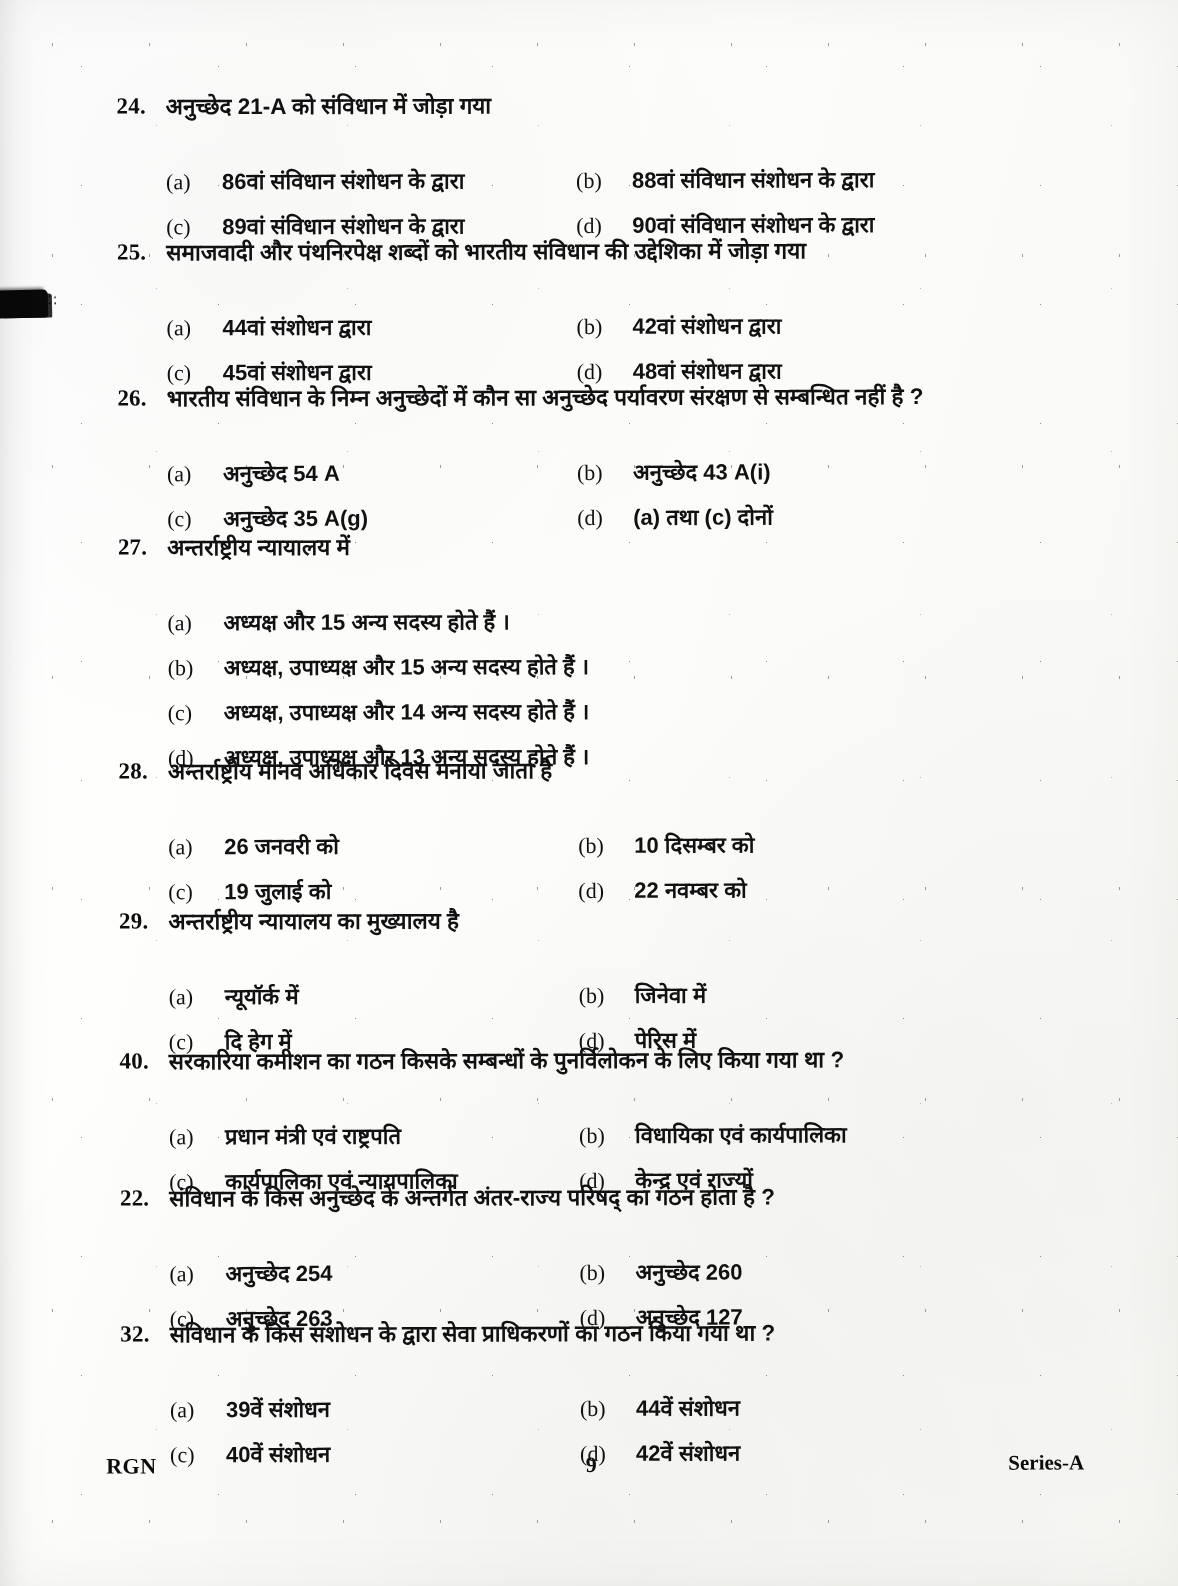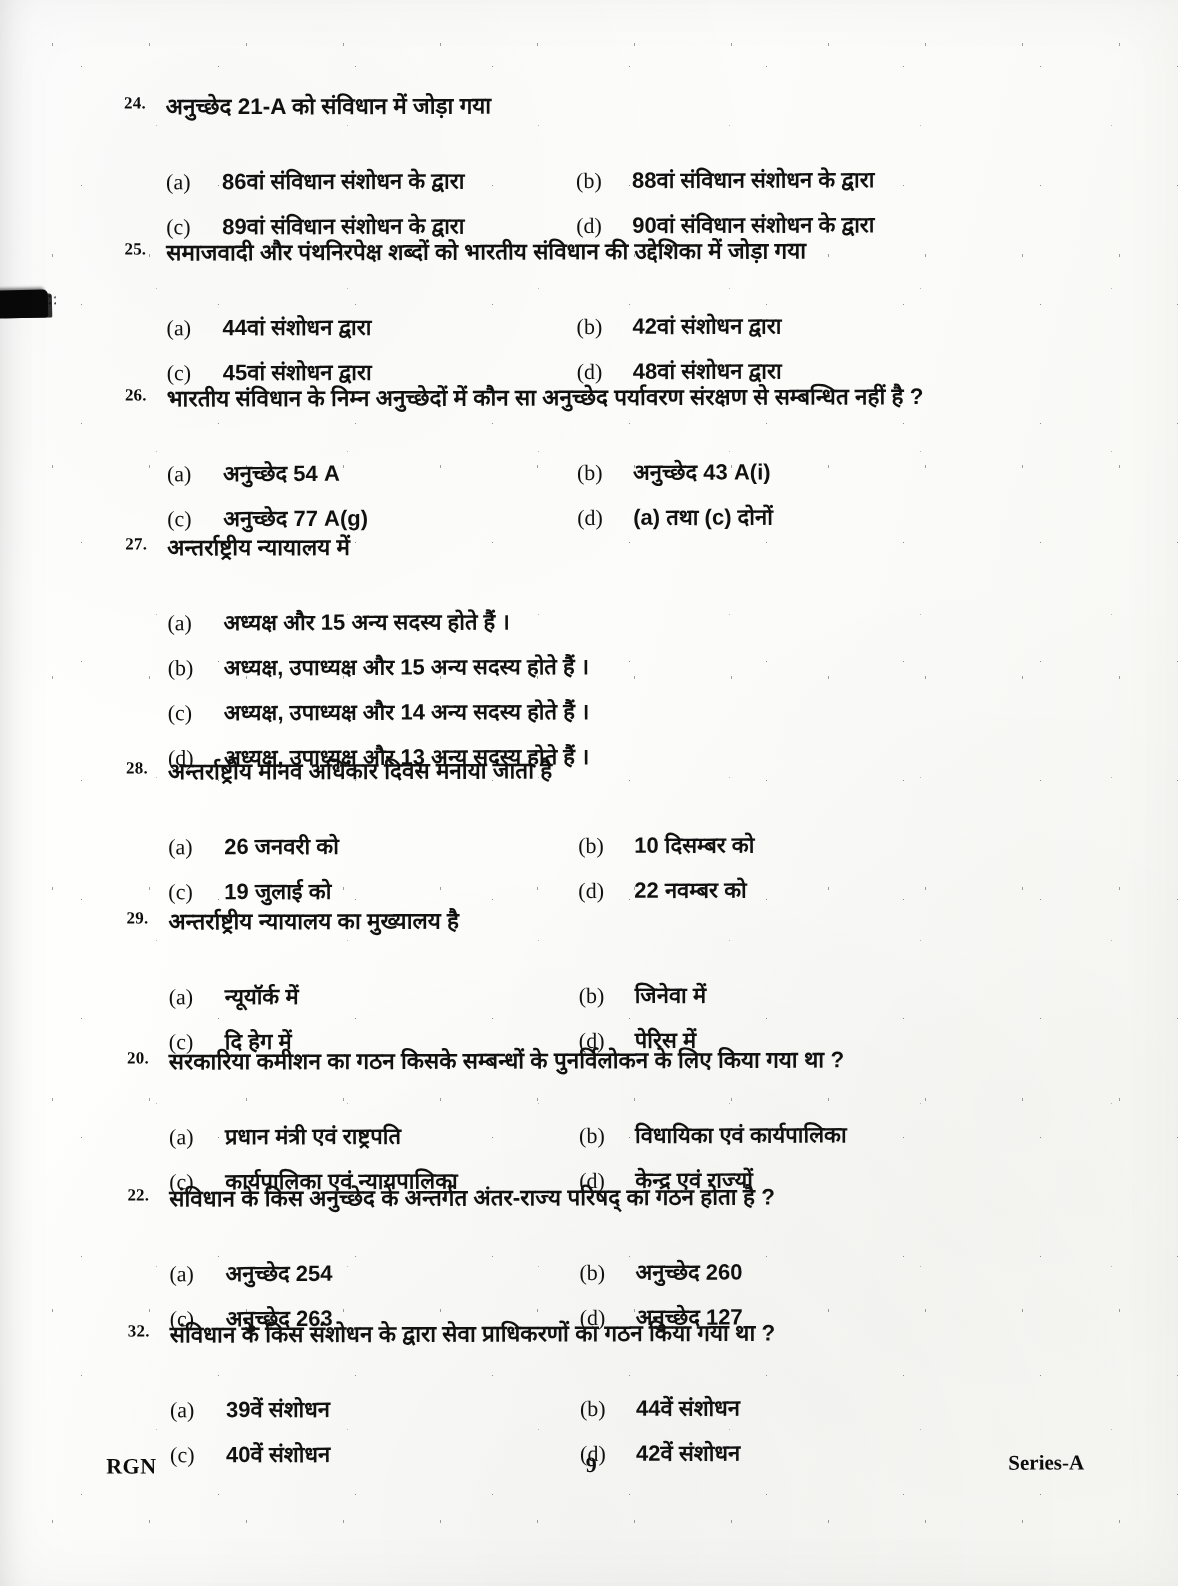--- a/index.html
+++ b/index.html
@@ -87,21 +87,21 @@
   .q-head {
     position: relative;
     min-height: 34px;
   }
   .q-num {
     position: absolute;
     left: 96px;
     width: 52px;
     text-align: right;
     font-weight: bold;
-    font-size: 17px;
+    font-size: 23px;
     color: #0d0d0d;
     letter-spacing: 0.2px;
   }
   .q-text {
     position: absolute;
     left: 168px;
     right: 90px;
     font-size: 22.5px;
     line-height: 1.28;
     color: #111;
@@ -245,21 +245,21 @@
           <div class="opt col-l" style="top: 42px;">
             <span class="lab">(a)</span>
             <span class="val">अनुच्छेद 54 A</span>
           </div>
           <div class="opt col-r" style="top: 42px;">
             <span class="lab">(b)</span>
             <span class="val">अनुच्छेद 43 A(i)</span>
           </div>
           <div class="opt col-l" style="top: 87px;">
             <span class="lab">(c)</span>
-            <span class="val">अनुच्छेद 77 A(g)</span>
+            <span class="val">अनुच्छेद 35 A(g)</span>
           </div>
           <div class="opt col-r" style="top: 87px;">
             <span class="lab">(d)</span>
             <span class="val">(a) तथा (c) दोनों</span>
           </div>
         </div>
       </div>
       <div class="q-block" style="top: 533px;">
         <div class="q-head">
           <div class="q-num">27.</div>
@@ -327,21 +327,21 @@
             <span class="val">दि हेग में</span>
           </div>
           <div class="opt col-r" style="top: 87px;">
             <span class="lab">(d)</span>
             <span class="val">पेरिस में</span>
           </div>
         </div>
       </div>
       <div class="q-block" style="top: 1047px;">
         <div class="q-head">
-          <div class="q-num">20.</div>
+          <div class="q-num">40.</div>
           <div class="q-text">सरकारिया कमीशन का गठन किसके सम्बन्धों के पुनर्विलोकन के लिए किया गया था ?</div>
         </div>
         <div class="opt-grid" style="height: 132px;">
           <div class="opt col-l" style="top: 42px;">
             <span class="lab">(a)</span>
             <span class="val">प्रधान मंत्री एवं राष्ट्रपति</span>
           </div>
           <div class="opt col-r" style="top: 42px;">
             <span class="lab">(b)</span>
             <span class="val">विधायिका एवं कार्यपालिका</span>

